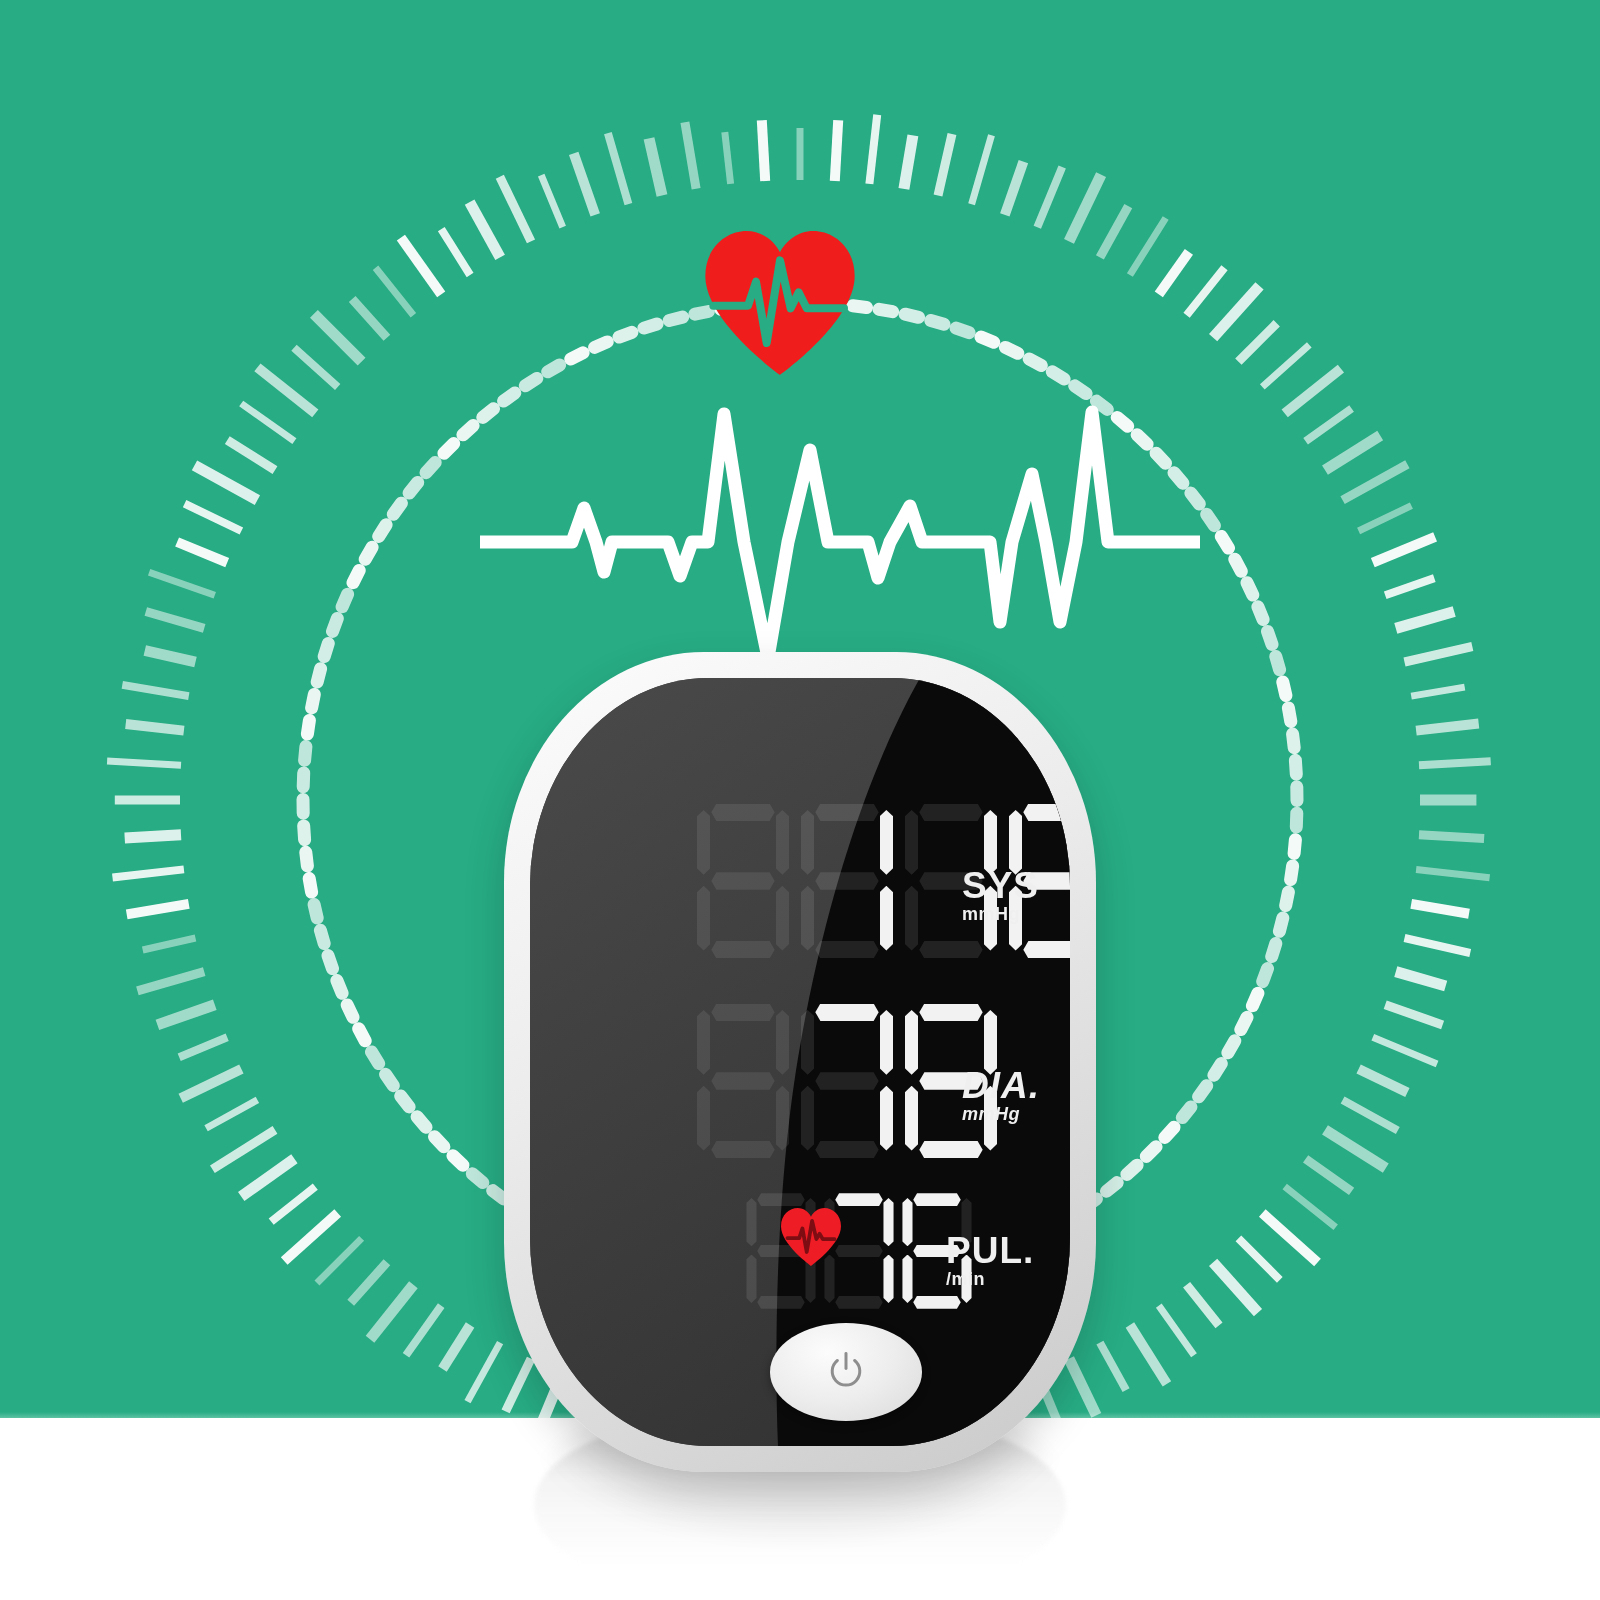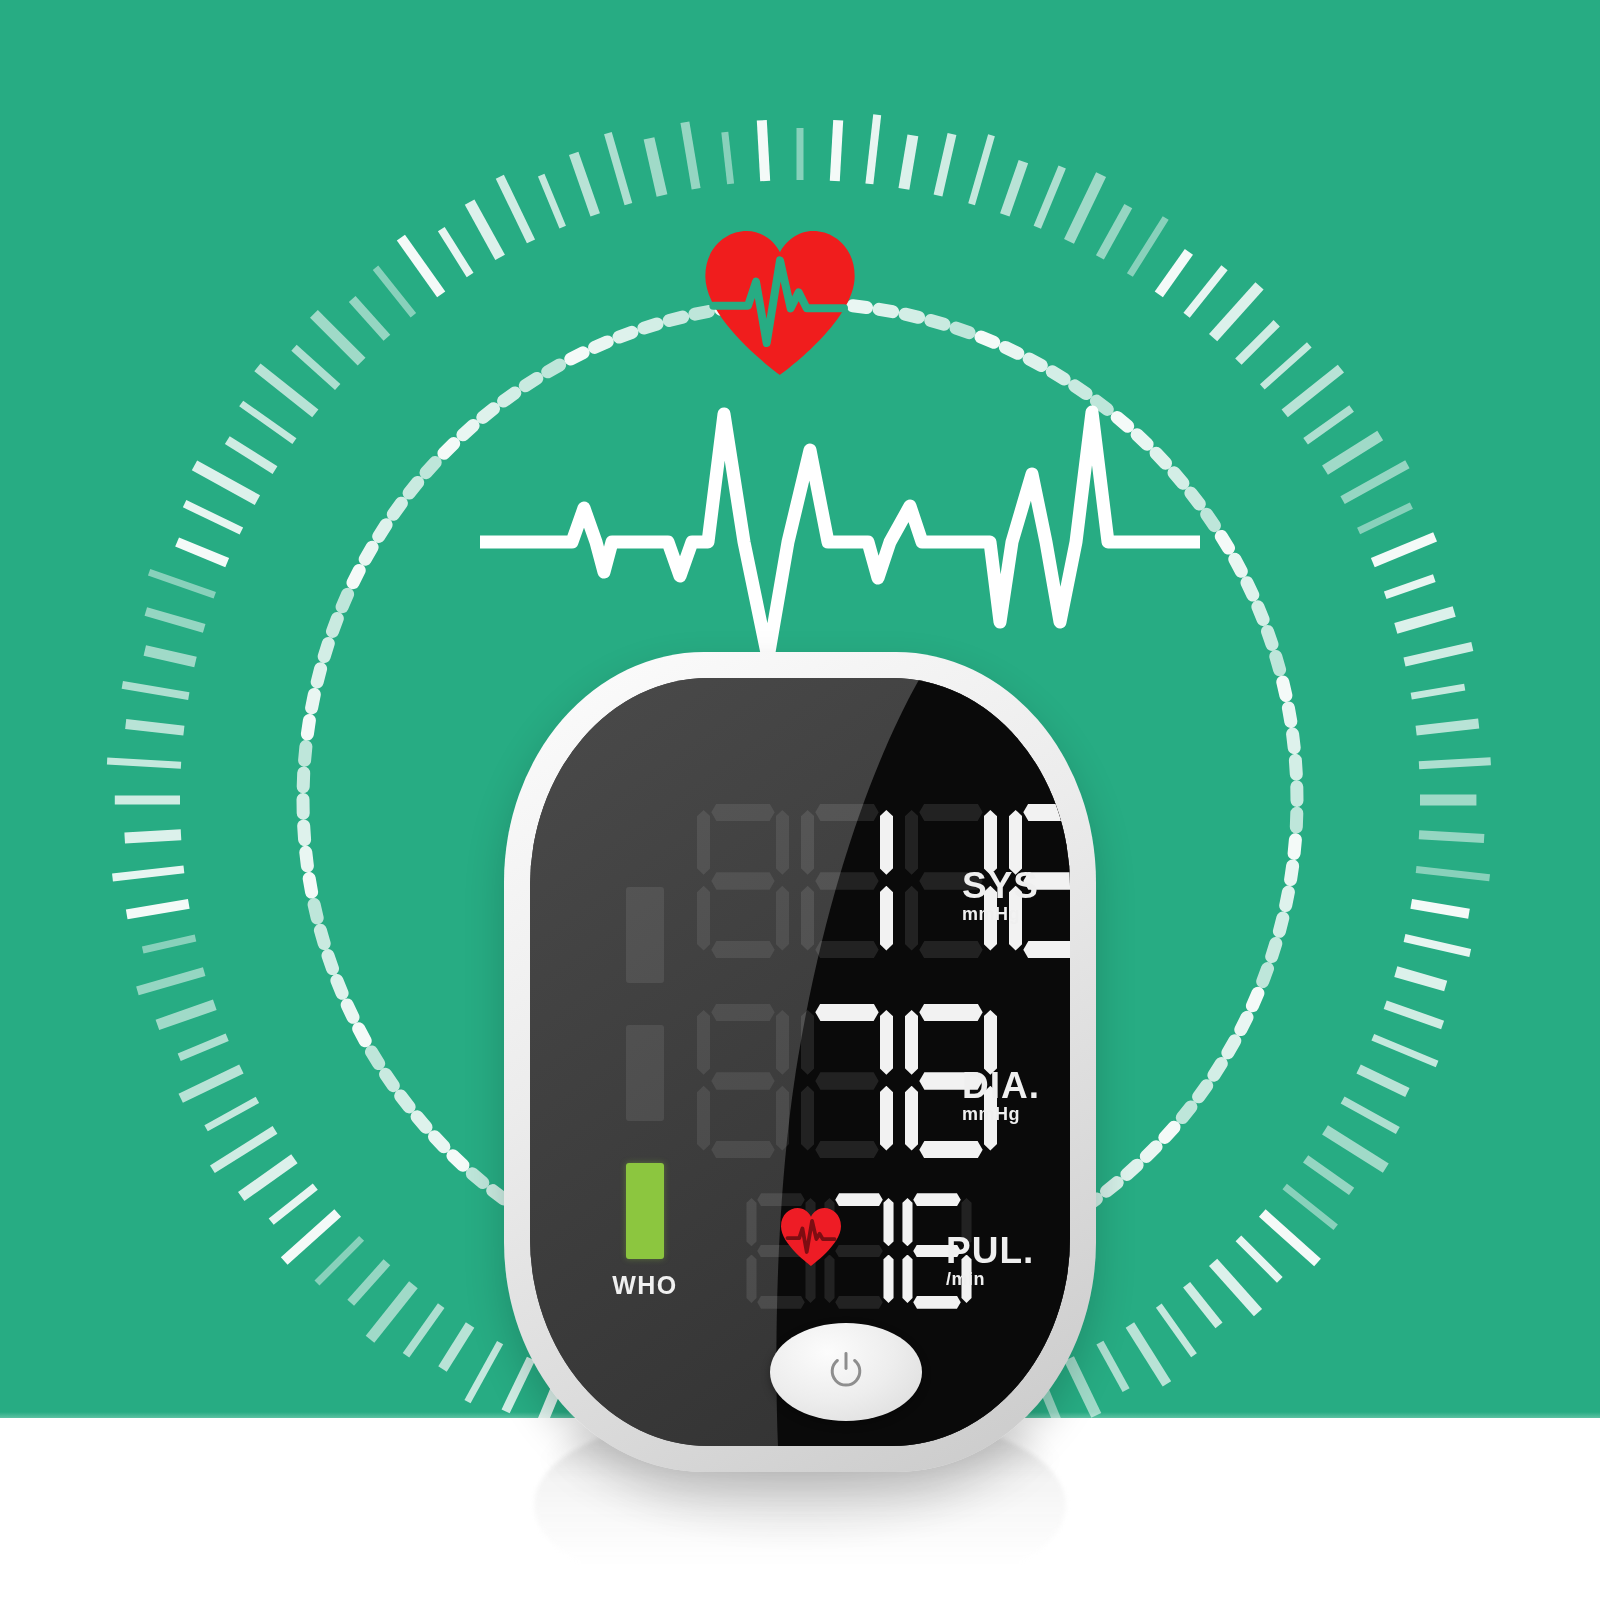--- a/index.html
+++ b/index.html
@@ -163,21 +163,21 @@
     letter-spacing: 1px;
     line-height: 1.02;
   }
   .unit-sub {
     font-size: 18px;
     font-weight: bold;
     letter-spacing: 0.5px;
     line-height: 1.1;
   }
   .u-sys { left: 432px; top: 165px; }
-  .u-dia { left: 432px; top: 365px; }
+  .u-dia { left: 432px; top: 365px; font-style: italic; }
   .u-pul { left: 416px; top: 530px; }
 
   
   .who-group {
     position: absolute;
     left: 80px;
     top: 185px;
     width: 70px;
   }
   .who-bar {
@@ -594,26 +594,20 @@
         </div>
         <div class="unit-block u-dia">
           <div class="unit-main">DIA.</div>
           <div class="unit-sub">mmHg</div>
         </div>
         <div class="unit-block u-pul">
           <div class="unit-main">PUL.</div>
           <div class="unit-sub">/min</div>
         </div>
 
-        <div class="who-group">
-          <div class="who-bar"></div>
-          <div class="who-bar"></div>
-          <div class="who-bar active"></div>
-          <div class="who-label">WHO</div>
-        </div>
 
         <svg class="pulse-heart" viewBox="0 0 120 112">
           <path d="M60 110 C 60 110, 4 70, 4 36 C 4 14, 20 2, 35 2 C 47 2, 56 10, 60 18 C 64 10, 73 2, 85 2 C 100 2, 116 14, 116 36 C 116 70, 60 110, 60 110 Z" fill="#ee1c25"></path>
           <path d="M16 58 L 38 58 L 44 40 L 52 84 L 62 26 L 70 60 L 76 50 L 82 60 L 104 60" fill="none" stroke="#7d0d12" stroke-width="7" stroke-linejoin="round" stroke-linecap="round"></path>
         </svg>
 
       </div>
 
       <div class="power-btn">
         <svg class="power-glyph" viewBox="0 0 40 40">

